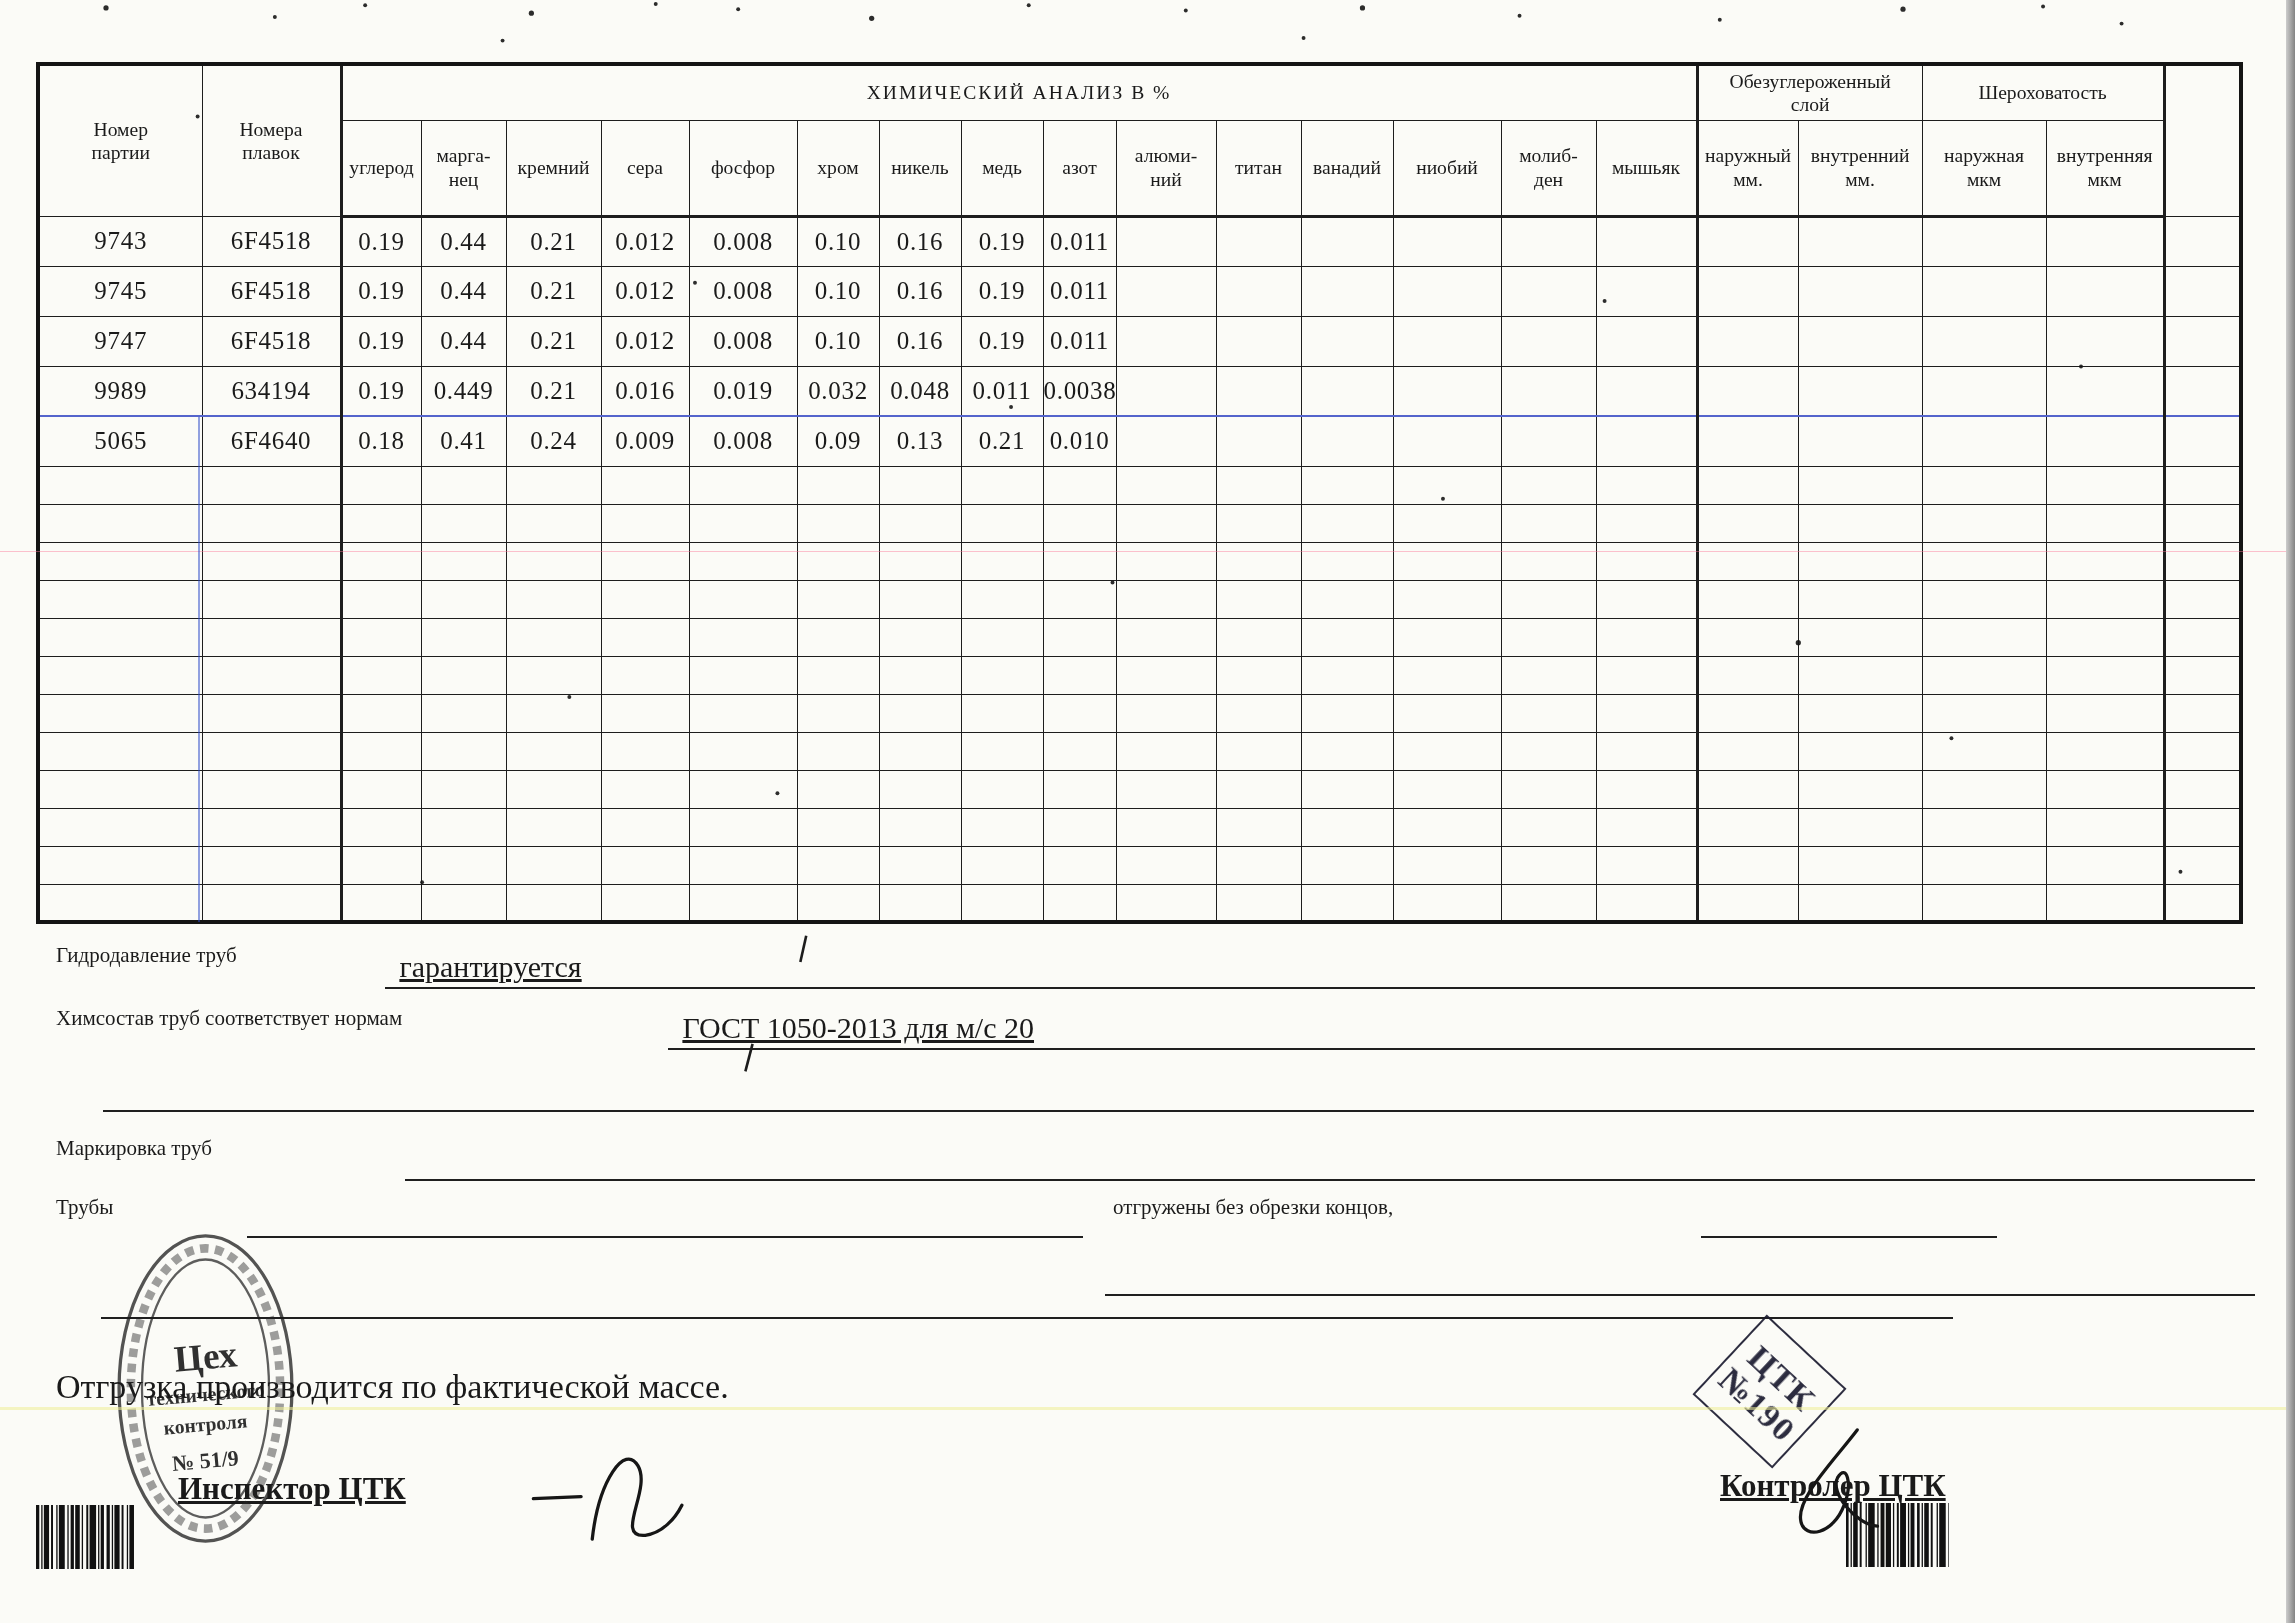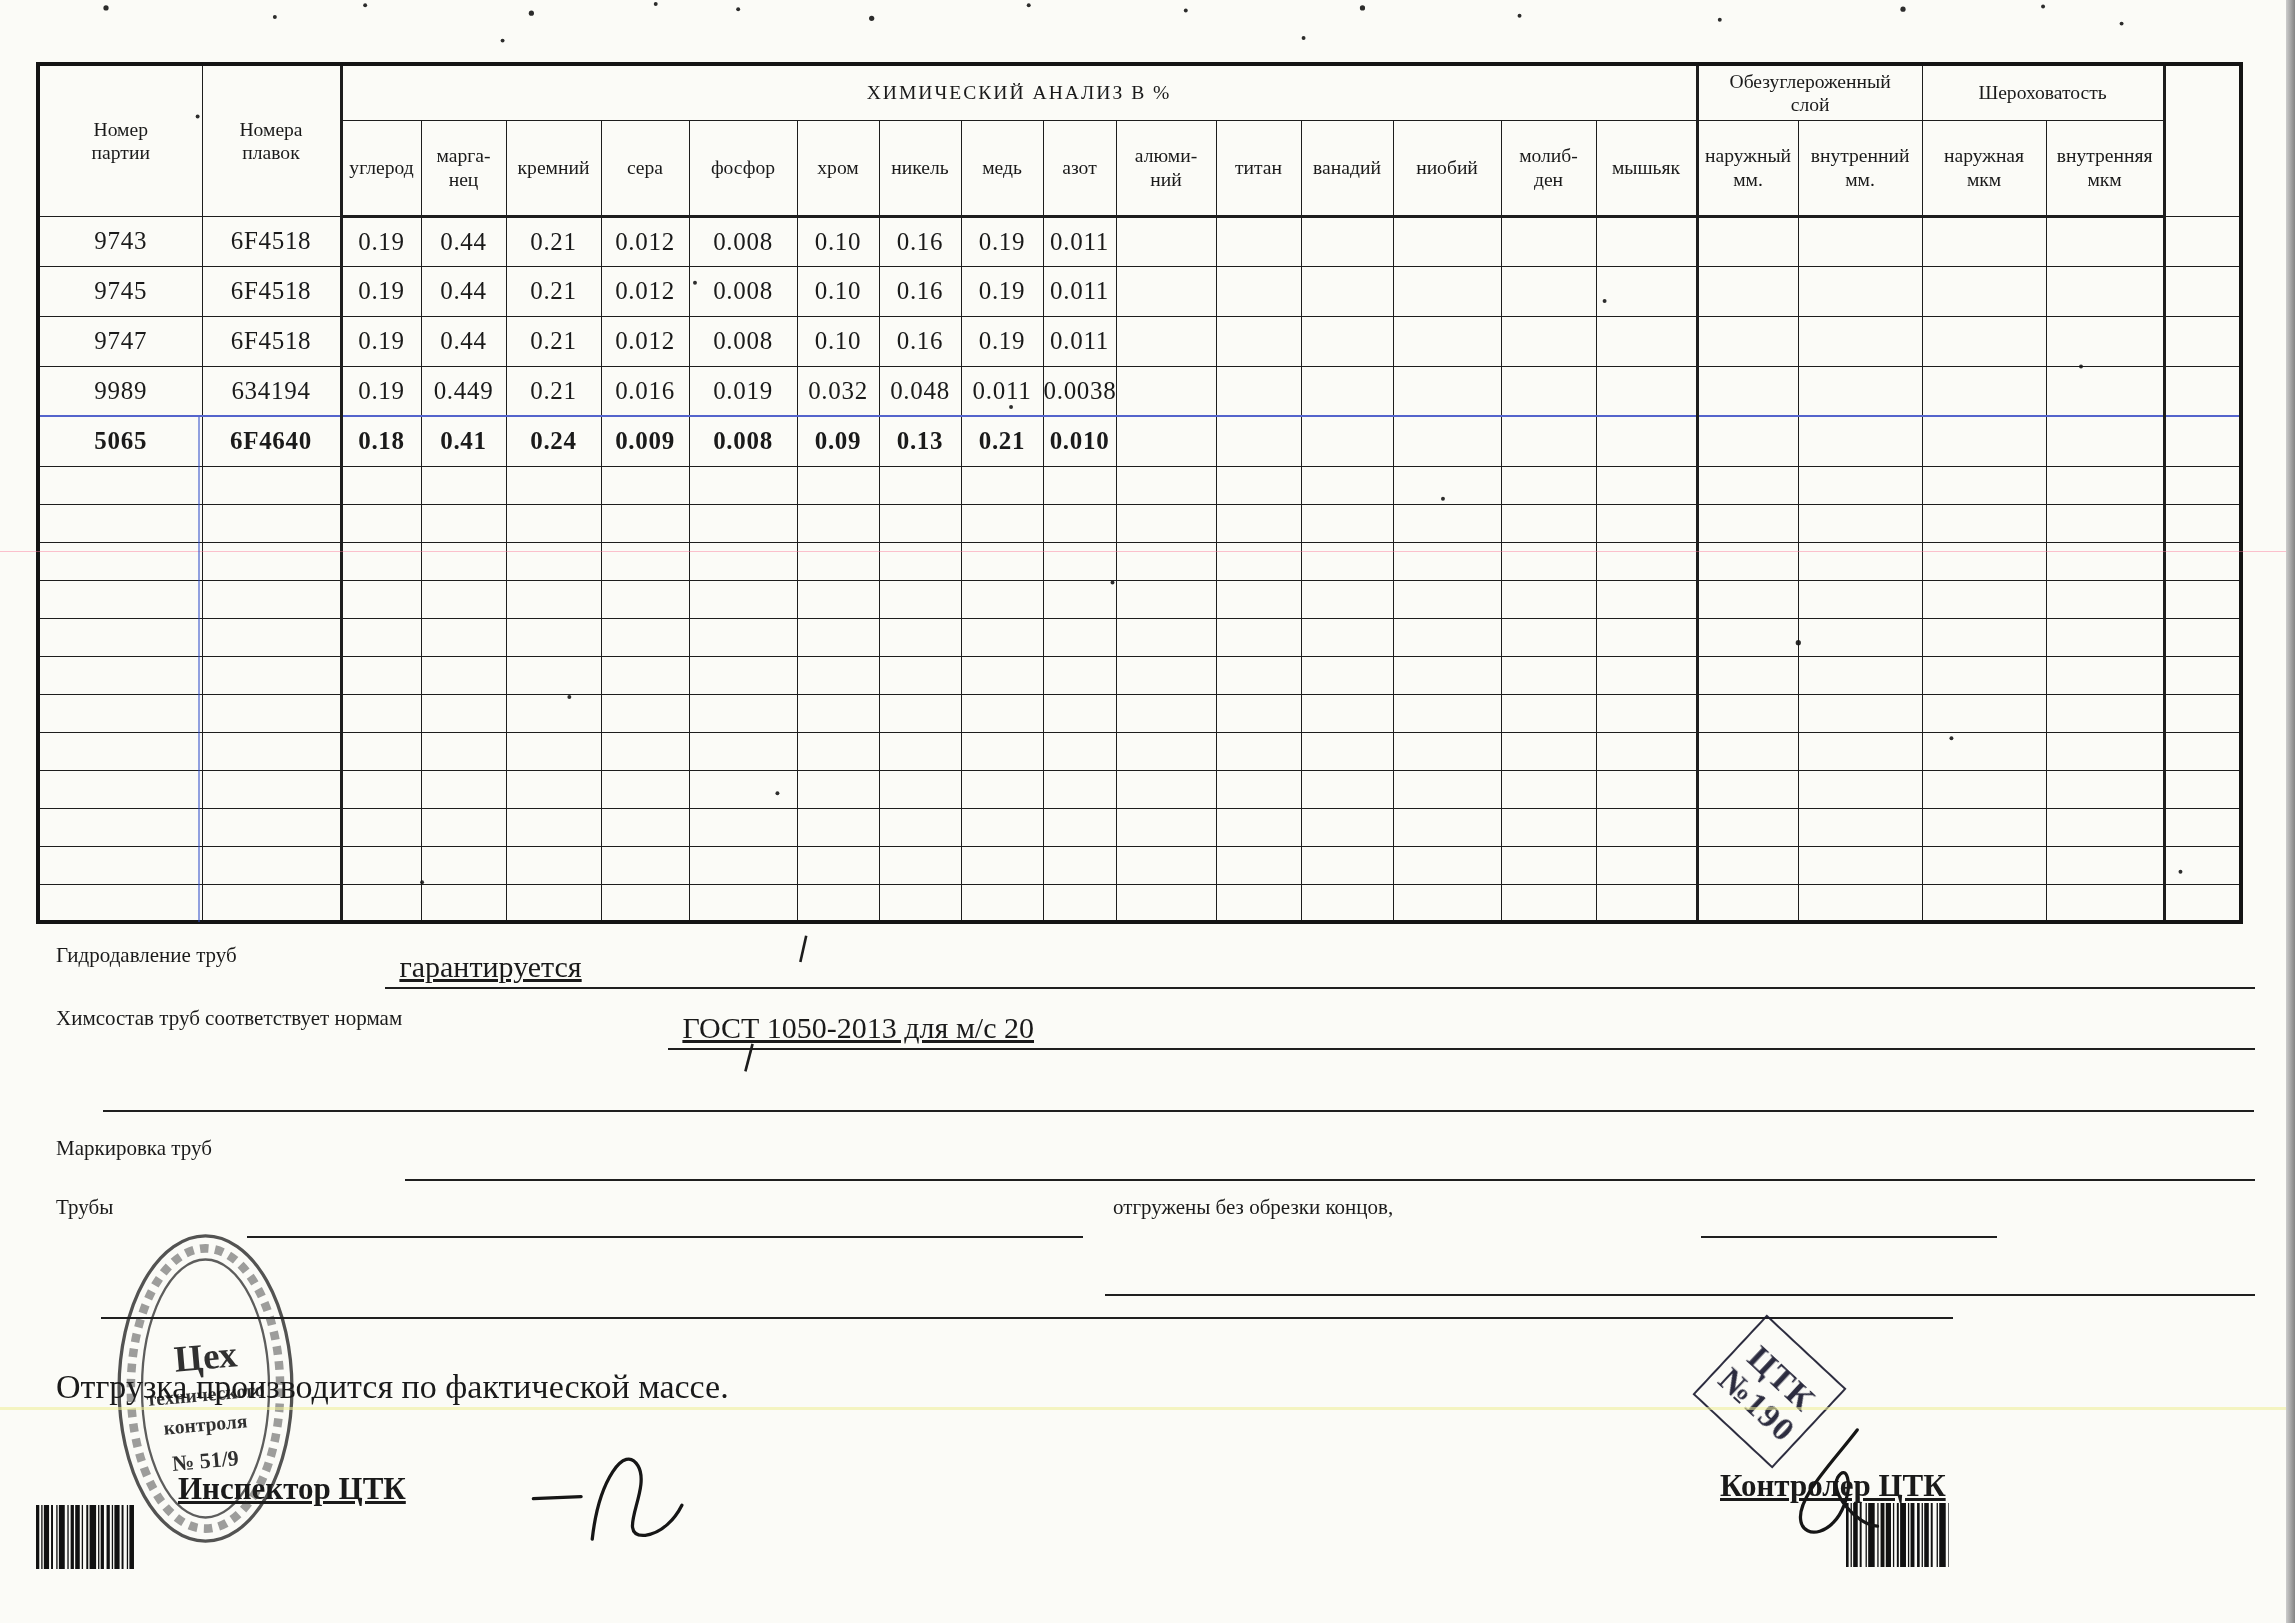--- a/index.html
+++ b/index.html
@@ -21,21 +21,21 @@
   tr.sub-h{height:96px;}
   table.cert th{font-weight:normal;font-size:19.6px;line-height:1.18;white-space:pre-line;}
   th.chem-band{font-size:21.6px;letter-spacing:2px;}
   th.big-h{font-size:21.6px;}
   tr.sub-h th{border-bottom-width:3.9px;}
   th.span2{border-bottom-width:3.9px;}
   .thick-r{border-right-width:3.3px !important;}
   tr.data-row{height:50px;font-size:25px;}
   tr.data-row td{letter-spacing:0.7px;}
   tr.empty-row{height:38px;}
-  tr.blue-top td{border-top:2px solid rgba(43,63,192,0.8);font-weight:bold;}
+  tr.blue-top td{border-top:2px solid rgba(43,63,192,0.8);}
   
   .flabel{position:absolute;font-size:21px;white-space:nowrap;}
   .uline{position:absolute;border-bottom:2px solid #1f1f1f;height:43px;}
   .uval{position:absolute;bottom:2.6px;left:14.4px;font-size:30px;white-space:nowrap;text-decoration:underline;}
   .note{position:absolute;font-size:34px;white-space:nowrap;}
   .signer{position:absolute;font-size:31px;font-weight:bold;white-space:nowrap;text-decoration:underline;}
   
   .round-stamp{position:absolute;left:113px;top:1232px;width:185px;height:313px;
     opacity:.88;filter:blur(0.3px);}
   .round-stamp .st-text{position:absolute;width:100%;text-align:center;color:#151515;

